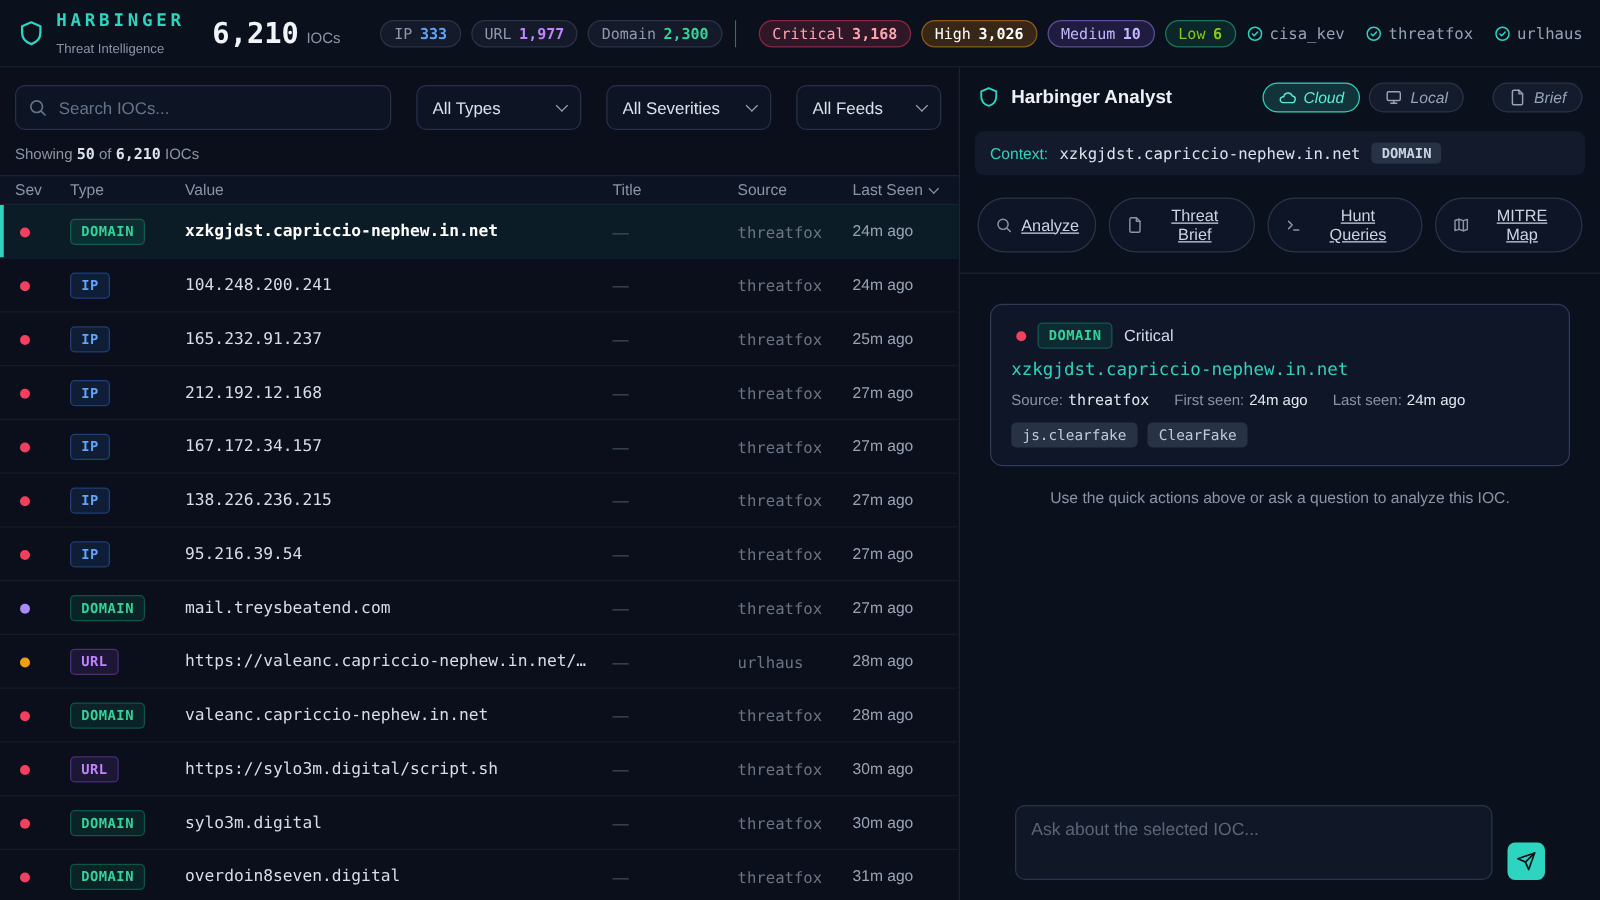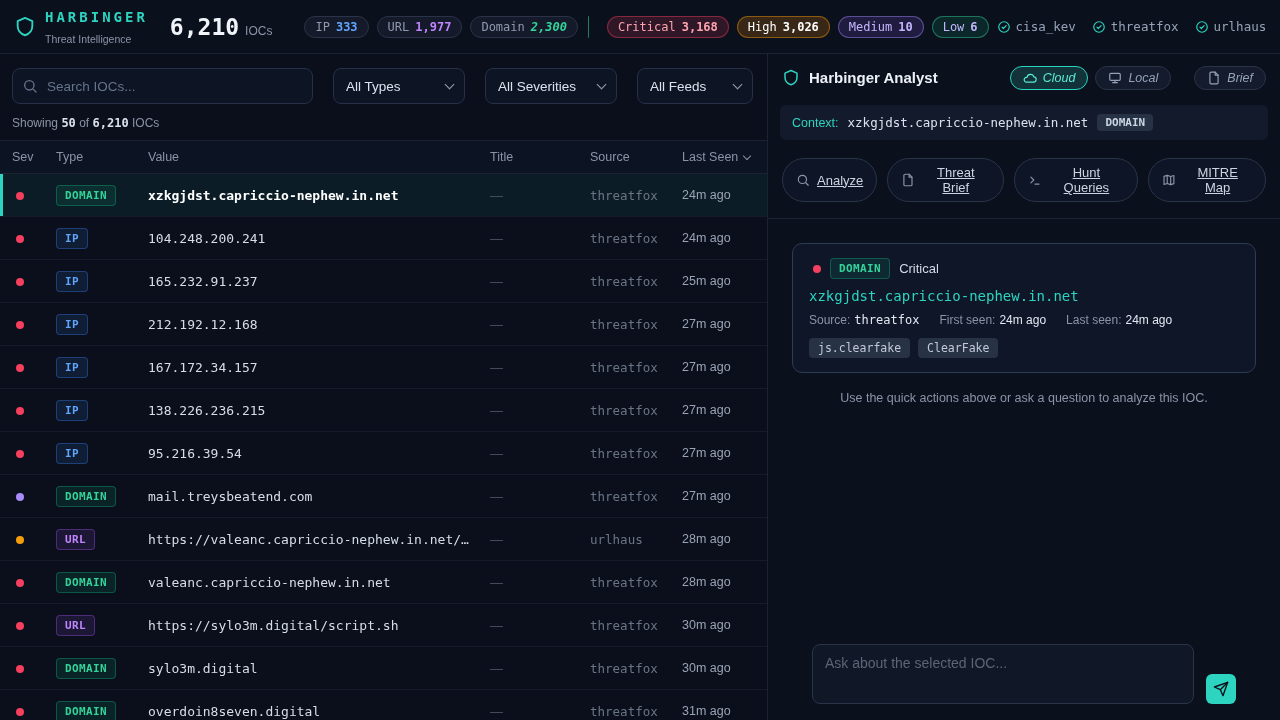--- a/index.html
+++ b/index.html
@@ -29,21 +29,21 @@
     display:inline-flex; align-items:center; gap:6px; padding:3px 10px;
     border-radius:999px; border:1px solid #2a3347; background:rgba(30,41,59,.45);
     font-family:"DejaVu Sans Mono", monospace; font-size:12px; white-space:nowrap;
   }
   .pill-label { color:#8e99ad; }
   .pill-count { font-weight:700; }
   .pill.sev .pill-label, .pill.sev .pill-count { color:inherit; }
   .sev-critical { background:rgba(244,63,94,.16); border-color:rgba(244,63,94,.45); color:#fda4af; }
   .sev-high     { background:rgba(217,119,6,.22); border-color:rgba(245,158,11,.45); color:#ffffff; }
   .sev-medium   { background:rgba(139,92,246,.16); border-color:rgba(167,139,250,.45); color:#c4b5fd; }
-  .sev-low      { background:rgba(16,185,129,.14); border-color:rgba(52,211,153,.45); color:#c4b5fd;justify-content:space-between; }
+  .sev-low      { background:rgba(16,185,129,.14); border-color:rgba(52,211,153,.45); color:#84cc16;justify-content:space-between; }
   .pill-sliver {
     width:12px; height:22px; border-radius:999px 0 0 999px;
     border:1px solid rgba(52,211,153,.5); border-right:none;
     background:rgba(52,211,153,.12); margin-left:2px;
   }
   .feeds { display:flex; align-items:center; gap:16px; margin-left:auto; }
   .feed { display:flex; align-items:center; gap:5px; }
   .feed svg { width:15px; height:15px; color:#2dd4bf; }
   .feed-label { font-family:"DejaVu Sans Mono", monospace; font-size:12.5px; color:#94a3b8; }
 
@@ -68,21 +68,21 @@
     color:#dbe2ee; padding:0 28px 0 12px; font-size:13.5px; font-family:"Liberation Sans", sans-serif; outline:none;
   }
   .selwrap .caret { position:absolute; right:12px; top:13px; width:7px; height:7px;
     border-right:1.6px solid #94a3b8; border-bottom:1.6px solid #94a3b8; transform:rotate(45deg); pointer-events:none; }
   .sel-types{width:132px}.sel-sev{width:132px}.sel-feeds{width:116px}
   .showing { padding:2px 12px 10px; font-size:12px; color:#8b93a7; }
   .showing .num { font-family:"DejaVu Sans Mono", monospace; color:#dbe2ee; font-weight:700; }
 
   
   .grid-cols { display:grid; grid-template-columns:44px 92px 342px 100px 92px auto; align-items:center; padding:0 12px; }
-  .thead { height:34px; background:#0c1322; border-top:1px solid #1b2232; border-bottom:1px solid #1b2232;
+  .thead { height:24px; background:#0c1322; border-top:1px solid #1b2232; border-bottom:1px solid #1b2232;
     color:#8b93a7; font-size:12.5px; }
   .thead .col { display:flex; align-items:center; gap:6px; }
   .sort-caret { width:6px; height:6px; border-right:1.4px solid #8b93a7; border-bottom:1.4px solid #8b93a7; transform:rotate(45deg); margin-top:-3px; }
   .tbody { flex:1; overflow:hidden; }
   .trow { height:43px; border-bottom:1px solid #141b2b; cursor:pointer; }
   .trow.selected { background:rgba(45,212,191,.07); box-shadow:inset 3px 0 0 #2dd4bf; }
   .trow.selected .tvalue { color:#ffffff; font-weight:700; }
   .dot { width:8px; height:8px; border-radius:50%; display:inline-block; margin-left:4px; }
   .tbadge {
     display:inline-block; font-family:"DejaVu Sans Mono", monospace; font-size:11px; font-weight:700;
@@ -176,21 +176,21 @@
       <span class="pill">
         <span class="pill-label">IP</span>
         <span class="pill-count" style="color: rgb(96, 165, 250);">333</span>
       </span>
       <span class="pill">
         <span class="pill-label">URL</span>
         <span class="pill-count" style="color: rgb(192, 132, 252);">1,977</span>
       </span>
       <span class="pill">
         <span class="pill-label">Domain</span>
-        <span class="pill-count" style="color: rgb(52, 211, 153); font-style: italic;">2,300</span>
+        <span class="pill-count" style="color: rgb(52, 211, 153);">2,300</span>
       </span>
     </div>
   <span class="pill-sliver"></span>
   <div class="pillgroup sev-group">
       <span class="pill sev sev-critical">
         <span class="pill-label">Critical</span>
         <span class="pill-count">3,168</span>
       </span>
       <span class="pill sev sev-high">
         <span class="pill-label">High</span>

